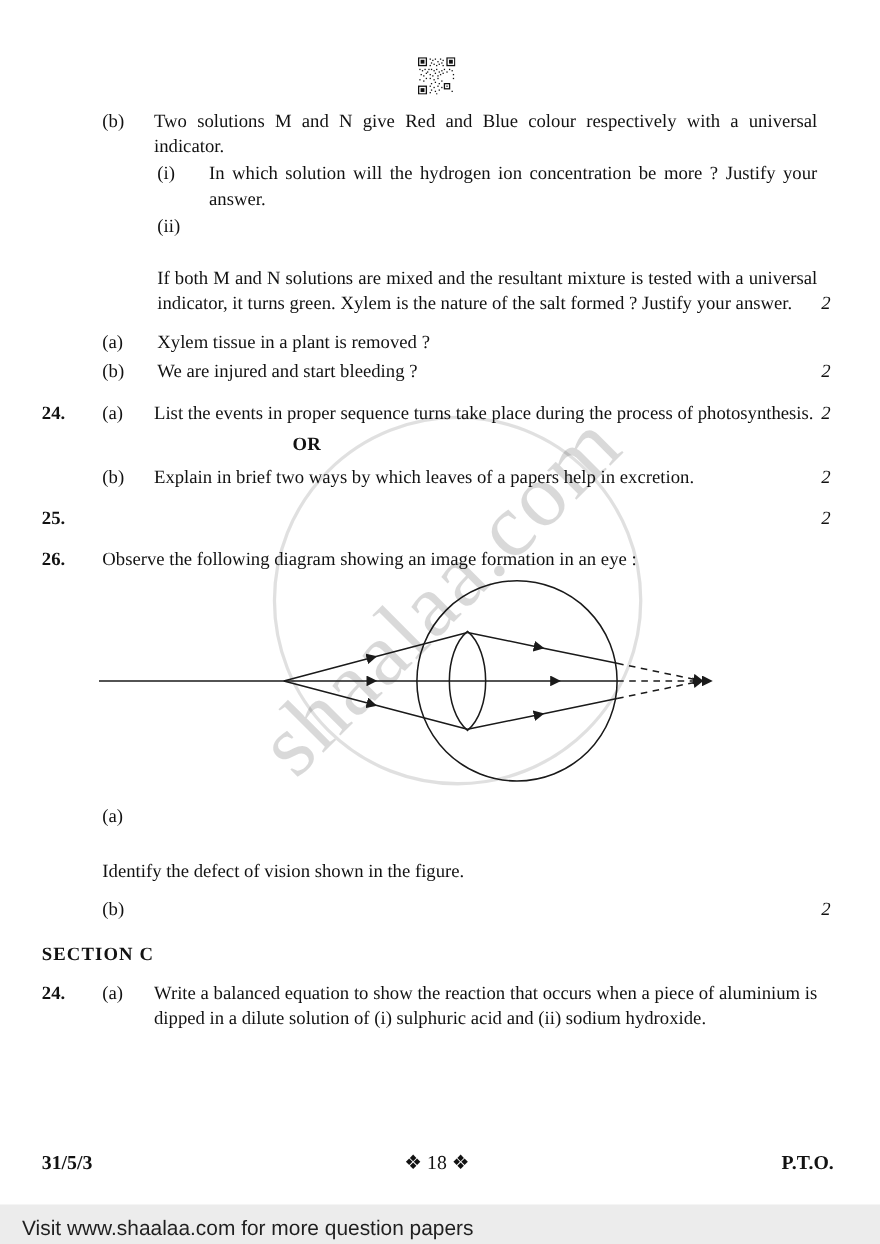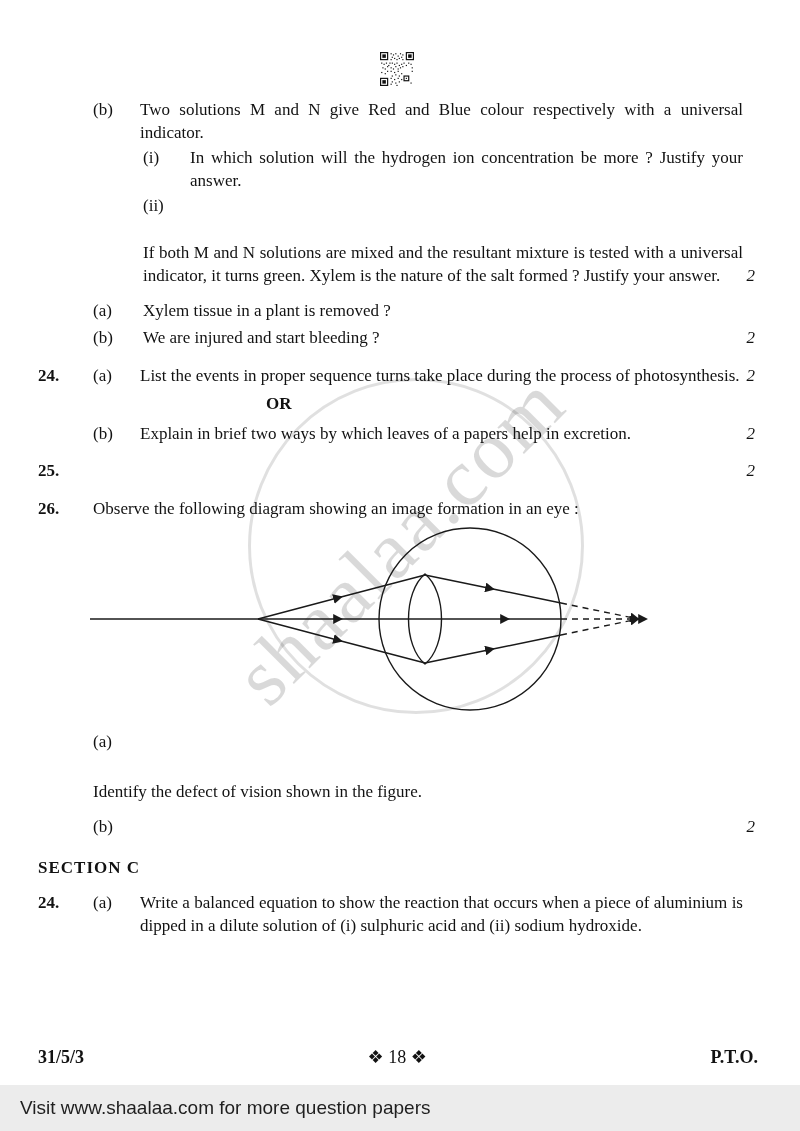--- a/index.html
+++ b/index.html
@@ -48,21 +48,21 @@
   .diagram-wrap svg { display:block; }
 
   .footer {
     position:absolute; left:38px; right:42px; bottom:62px;
     display:flex; justify-content:space-between; align-items:baseline;
     font-size:18px; z-index:1;
   }
   .footer .bold { font-weight:bold; }
 
   .banner {
-    position:absolute; left:0; right:0; bottom:0; height:46px;
+    position:absolute; left:0; right:0; bottom:0; height:36px;
     background:#ececec; z-index:2;
     font-family:"Liberation Sans","DejaVu Sans",sans-serif;
     font-size:19px; line-height:46px; color:#1f1f1f; padding-left:20px;
     box-sizing:border-box;
   }
 </style>
 </head>
 <body>
 
 <div class="page">

